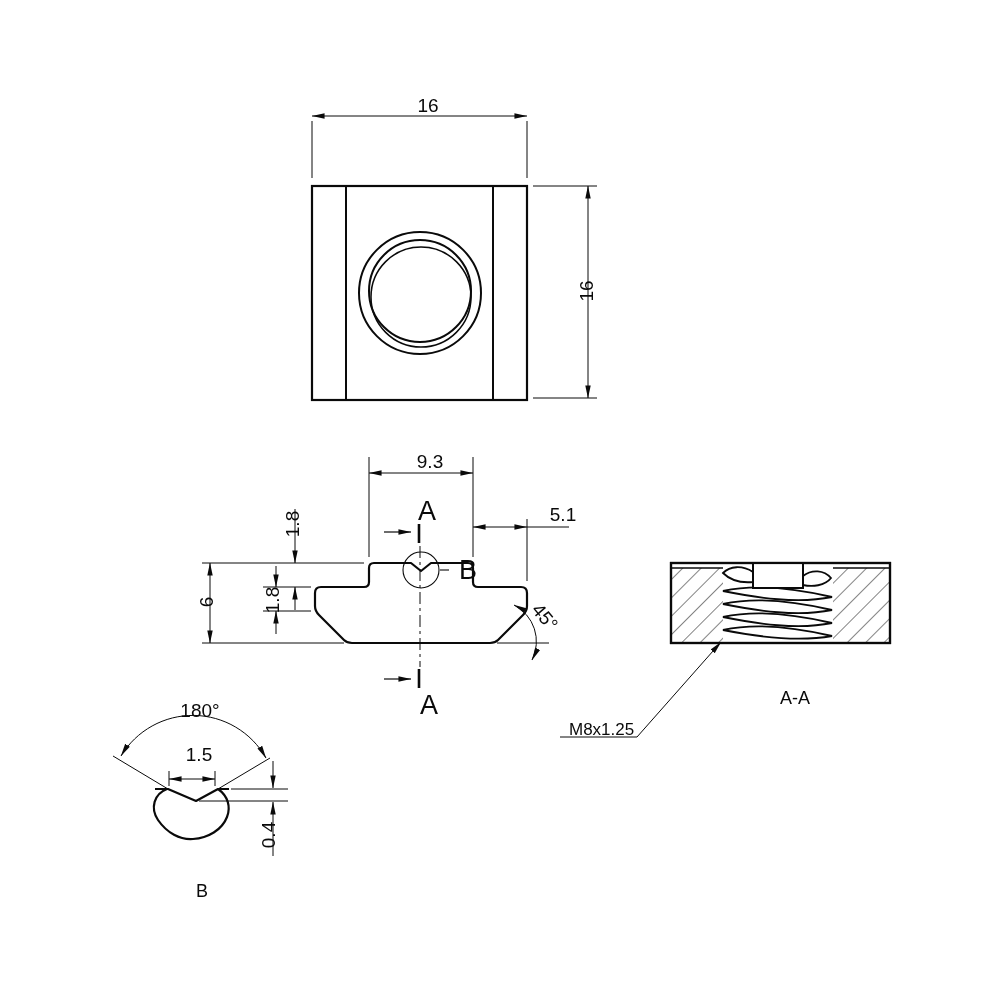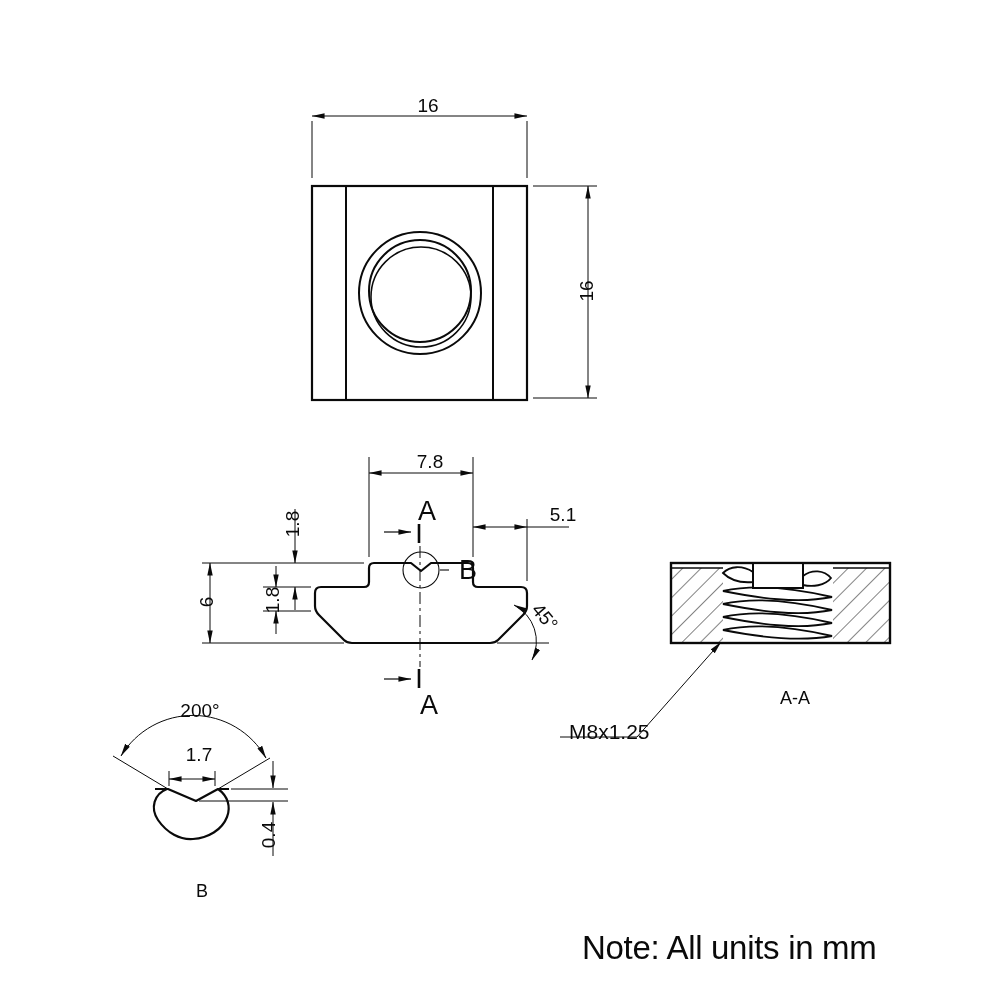--- a/index.html
+++ b/index.html
@@ -19,21 +19,21 @@
     transform: translate(-50%, -50%);
     font-size: 19px;
     white-space: nowrap;
     color: #0a0a0a;
     line-height: 1;
   }
   .lbl.rot { transform: translate(-50%, -50%) rotate(-90deg); }
   .lbl.rot45 { transform: translate(-50%, -50%) rotate(50deg); }
   .lbl.marker { font-size: 27px; }
   .lbl.sec-title { font-size: 18px; }
-  .lbl.callout { transform: none; font-size: 21px; }
+  .lbl.callout { transform: none; font-size: 17px; }
   .lbl.note {
     transform: none;
     font-size: 33px;
     letter-spacing: -0.3px;
   }
 </style>
 </head>
 <body>
 
 <div class="canvas">
@@ -164,33 +164,32 @@
         <line x1="273" y1="761" x2="273" y2="788" marker-end="url(#arr)"></line>
         <line x1="273" y1="856" x2="273" y2="802" marker-end="url(#arr)"></line>
       </g>
     </g>
   </svg>
 
   <div class="labels">
     <div class="lbl" style="left:420px; top:105px;">16</div>
     <div class="lbl rot" style="left:578px; top:291px;">16</div>
 
-    <div class="lbl" style="left:422px; top:461px;">7.8</div>
+    <div class="lbl" style="left:422px; top:461px;">9.3</div>
     <div class="lbl" style="left:555px; top:514px;">5.1</div>
     <div class="lbl rot" style="left:284px; top:524px;">1.8</div>
     <div class="lbl rot" style="left:264px; top:600px;">1.8</div>
     <div class="lbl rot" style="left:198px; top:602px;">6</div>
     <div class="lbl rot45" style="left:537px; top:617px;">45°</div>
     <div class="lbl marker" style="left:419px; top:511px;">A</div>
     <div class="lbl marker" style="left:421px; top:705px;">A</div>
     <div class="lbl marker" style="left:460px; top:570px;">B</div>
 
     <div class="lbl sec-title" style="left:787px; top:698px;">A-A</div>
     <div class="lbl callout" style="left:561px; top:721px;">M8x1.25</div>
 
-    <div class="lbl" style="left:192px; top:710px;">200°</div>
-    <div class="lbl" style="left:191px; top:754px;">1.7</div>
+    <div class="lbl" style="left:192px; top:710px;">180°</div>
+    <div class="lbl" style="left:191px; top:754px;">1.5</div>
     <div class="lbl rot" style="left:260px; top:835px;">0.4</div>
     <div class="lbl sec-title" style="left:194px; top:891px;">B</div>
 
-    <div class="lbl note" style="left:574px; top:931px;">Note: All units in mm</div>
   </div>
 </div>
 
 </body></html>

